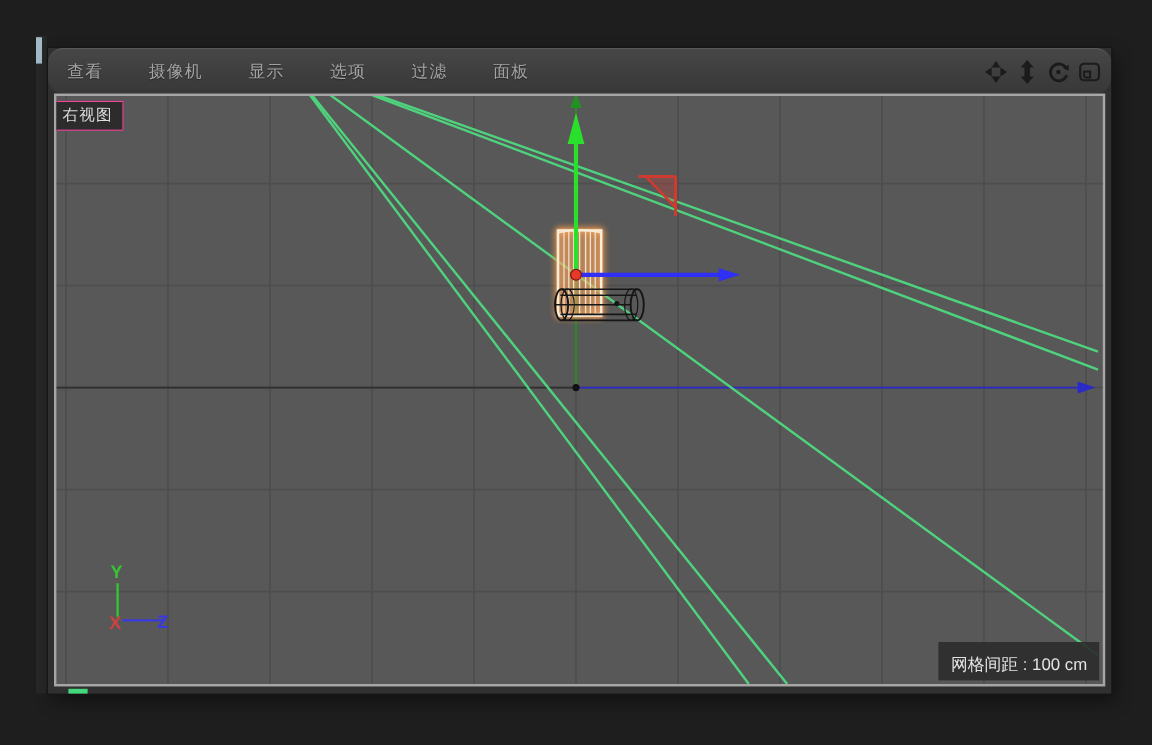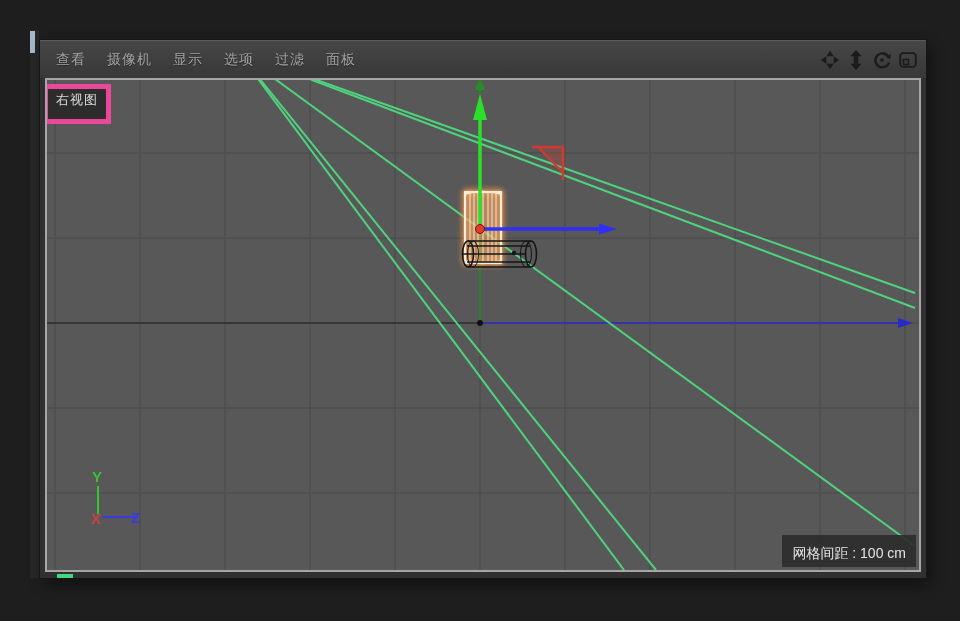--- a/index.html
+++ b/index.html
@@ -11,39 +11,39 @@
   #left-strip{position:absolute;left:30px;top:30px;width:9px;height:548px;background:#272727;}
   #left-accent{position:absolute;left:30px;top:31px;width:5px;height:22px;background:#a3bac8;}
   #app-window{
     position:absolute;left:40px;top:40px;width:886px;height:538px;
     background:#303030;box-shadow:0 0 0 1px #161616, 4px 6px 14px rgba(0,0,0,.45);
   }
   #menubar{
     position:absolute;left:0;top:0;right:0;height:38px;
     background:linear-gradient(#474747,var(--menubar_bg,#3e3e3e) 55%,#383838);
     border-top:1px solid #5a5a5a;box-sizing:border-box;
-    display:flex;align-items:center;gap:21px;padding-left:16px;
+    display:flex;align-items:center;gap:38px;padding-left:16px;border-radius:13px;
   }
   .menu-item{
     color:var(--menu_text,#a2a2a2);font-size:14px;letter-spacing:1px;cursor:default;
     text-shadow:0 1px 1px rgba(0,0,0,.4);
   }
   #view-icons{position:absolute;right:6px;top:0;height:38px;display:flex;align-items:center;gap:2px;}
   .view-icon{width:24px;height:24px;display:flex;align-items:center;justify-content:center;}
   .view-icon svg{display:block;}
   #frame{
     position:absolute;left:5px;top:38px;width:876px;height:494px;box-sizing:border-box;
     border:2px solid var(--frame_border,#a6a6a6);background:var(--viewport_bg,#585858);
   }
   #viewport{position:relative;width:872px;height:490px;overflow:hidden;}
   #viewport svg{position:absolute;left:0;top:0;}
   #view-label{
     position:absolute;left:-4px;top:4px;z-index:5;
-    background:var(--label_bg,#2c2c2c);border:5px solid #ec4899;
-    color:var(--label_text,#dcdcdc);font-size:13px;padding:2px 8px 10px;letter-spacing:1px;
+    background:var(--label_bg,#2c2c2c);border:1px solid #ec4899;
+    color:var(--label_text,#dcdcdc);font-size:13px;padding:2px 8px 3px;letter-spacing:1px;
   }
   #grid-label{
     position:absolute;right:3px;bottom:3px;z-index:5;
     background:rgba(44,44,44,.92);color:#e3e3e3;font-size:14px;padding:10px 10px 4px;
   }
   #green-tab{position:absolute;left:57px;top:574px;width:16px;height:4px;background:#43d87e;}
 </style>
 </head>
 <body>
 

